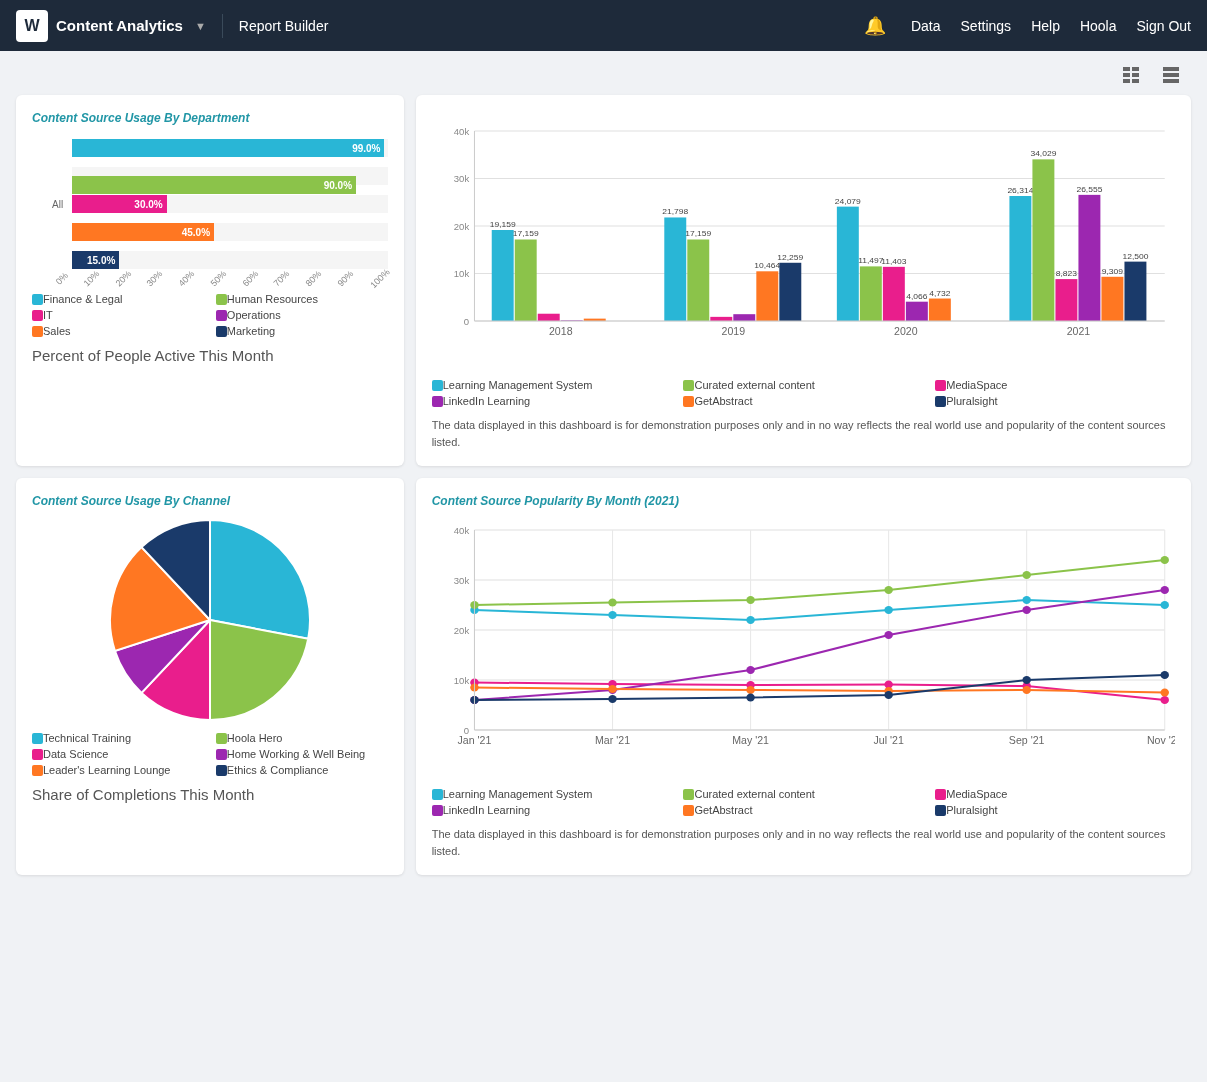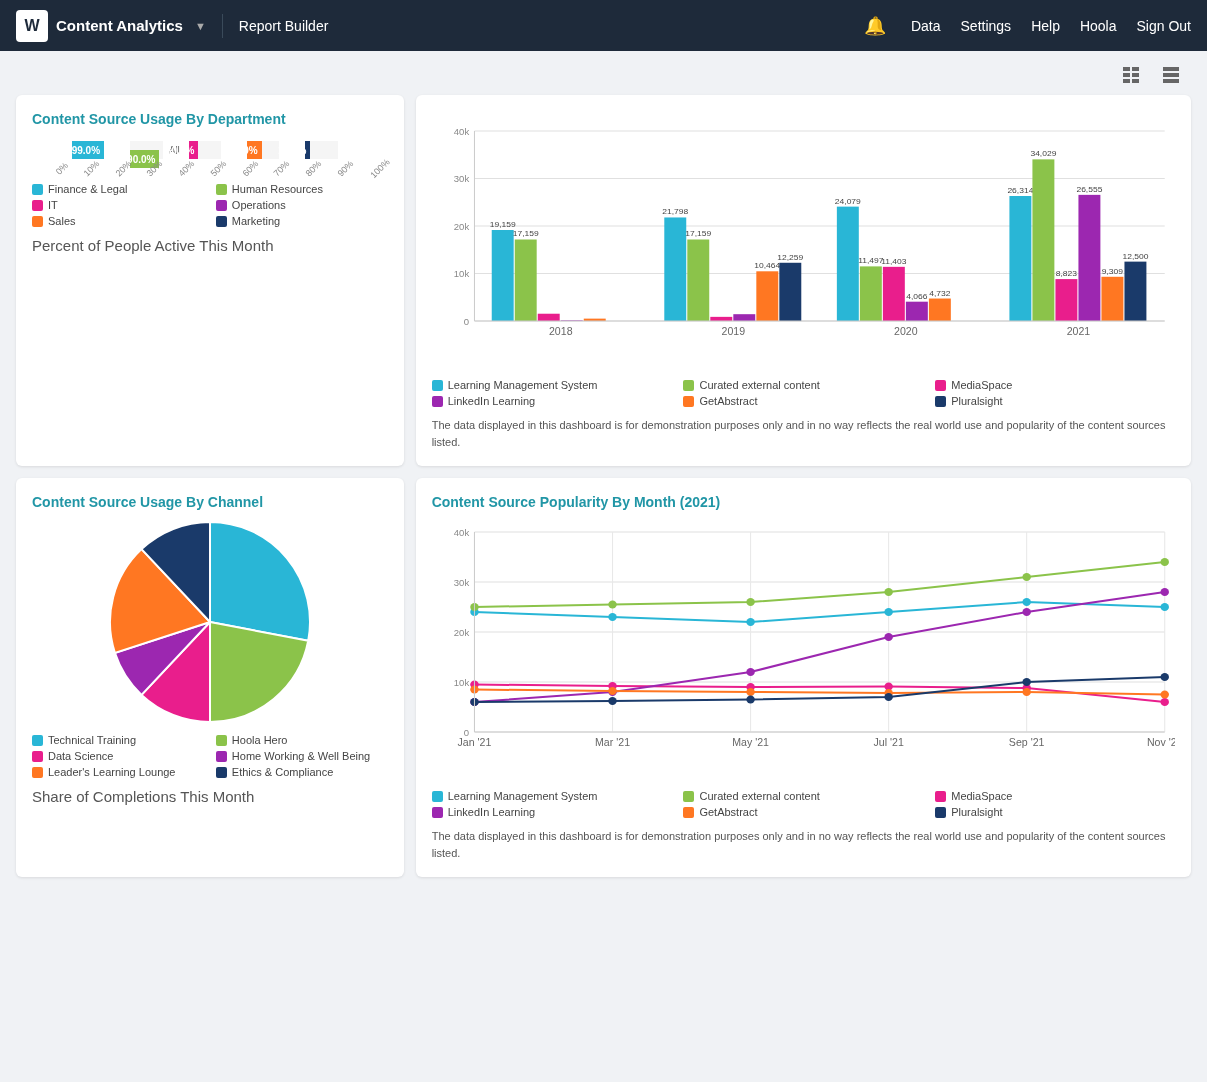--- a/index.html
+++ b/index.html
@@ -54,43 +54,44 @@
     }
 
     .card {
       background: white;
       border-radius: 6px;
       padding: 16px;
       box-shadow: 0 1px 3px rgba(0,0,0,0.1);
     }
     .card-title {
       color: #2196a6;
-      font-size: 14px;
+      font-size: 12px;
       font-weight: 600;
       margin-bottom: 12px;
+      font-style: italic;
     }
     .card-footer {
       font-size: 15px;
       color: #555;
       margin-top: 10px;
     }
 
     
     .dept-chart { position: relative; margin: 0 0 8px; }
-    .dept-bars { display: flex; flex-direction: row; gap: 6px; padding-left: 20px; }
+    .dept-bars { display: flex; flex-direction: column; gap: 6px; padding-left: 20px; }
     .dept-bar-row { display: flex; align-items: center; height: 22px; }
     .dept-bar-label { width: 20px; font-size: 10px; color: #666; flex-shrink: 0; }
     .dept-bar-track { flex: 1; height: 18px; position: relative; background: #f5f5f5; }
     .dept-bar-fill { height: 100%; position: relative; display: flex; align-items: center; justify-content: flex-end; }
     .dept-bar-pct { font-size: 10px; color: white; font-weight: bold; padding-right: 4px; white-space: nowrap; }
     .dept-x-axis { display: flex; justify-content: space-between; padding-left: 20px; margin-top: 4px; }
     .dept-x-label { font-size: 9px; color: #888; transform: rotate(-45deg); transform-origin: top center; }
 
     .legend-grid { display: grid; grid-template-columns: 1fr 1fr; gap: 4px 12px; margin-top: 8px; }
-    .legend-item { display: flex; align-items: center; gap: 5px; font-size: 11px; color: #444; }
+    .legend-item { display: flex; align-items: center; font-size: 11px; color: #444; }
     .legend-dot { width: 11px; height: 11px; border-radius: 2px; flex-shrink: 0; }
 
     
     .bar-chart-wrap { width: 100%; height: 260px; position: relative; }
     svg.bar-chart { width: 100%; height: 100%; }
 
     
     .pie-wrap { display: flex; justify-content: center; margin: 12px 0; }
     svg.pie { width: 200px; height: 200px; }
 

